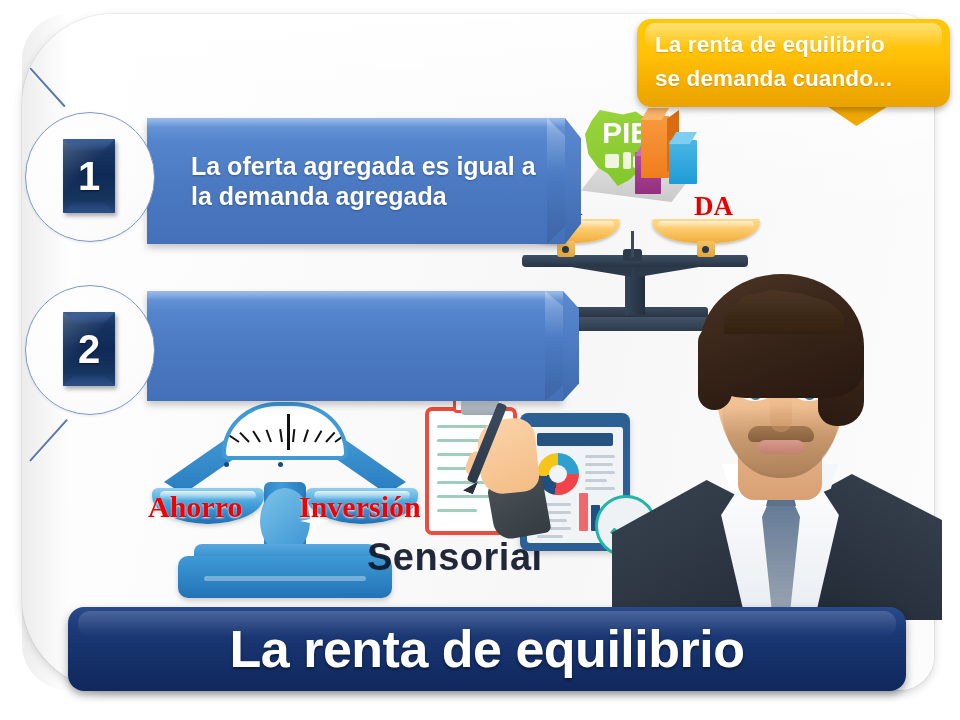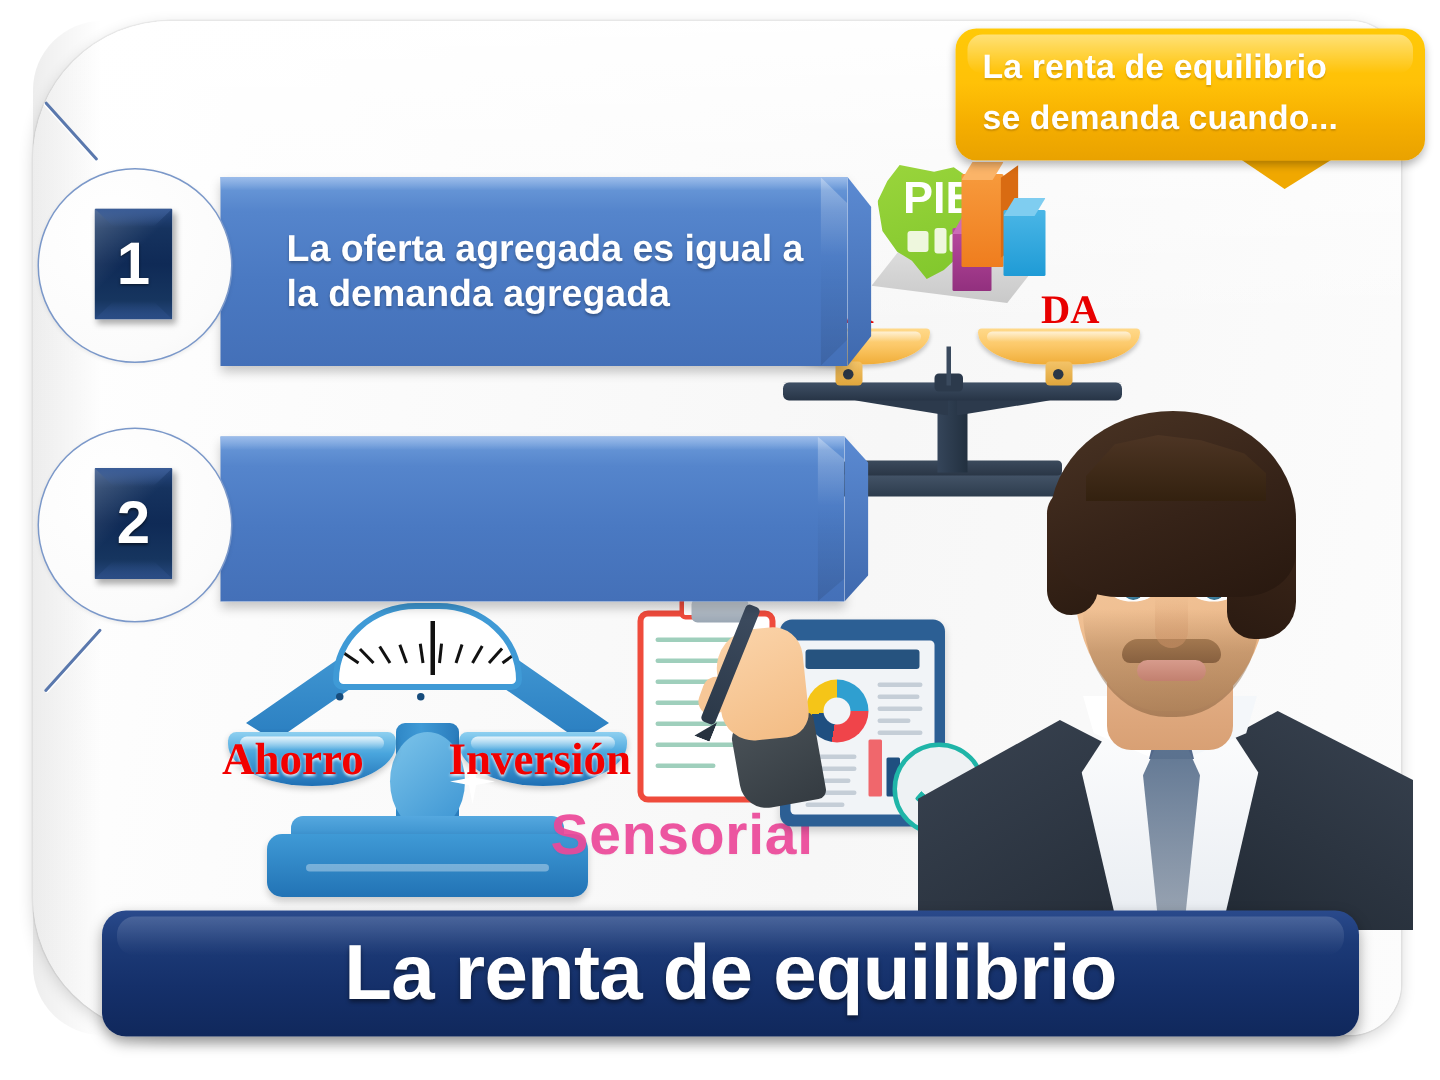--- a/index.html
+++ b/index.html
@@ -244,21 +244,21 @@
     position:absolute;color:#f20000;font-weight:bold;font-size:30px;
     font-family:"Liberation Serif", serif;
     text-shadow:0 1px 2px rgba(255,255,255,.9);
   }
   .lbl-ah{left:148px;top:490px;}
   .lbl-inv{left:267px;top:490px;margin-left:32px;}
 
   
   .watermark{
     position:absolute;left:367px;top:536px;
-    color:#ec4899;font-size:38px;font-weight:bold;letter-spacing:.5px;
+    color:#0f172a;font-size:38px;font-weight:bold;letter-spacing:.5px;
     text-shadow:0 1px 2px rgba(0,0,0,.05);
     opacity:.92;
   }
 
   
   .clip{position:absolute;left:425px;top:395px;width:225px;height:175px;}
   .cb-red{position:absolute;left:0;top:12px;width:92px;height:128px;
     border:4px solid #ef4b3c;border-radius:7px;background:#fff;box-sizing:border-box;}
   .cb-red-clip{position:absolute;left:28px;top:2px;width:36px;height:16px;
     border:3px solid #ef4b3c;border-radius:4px;background:#fff;box-sizing:border-box;}

